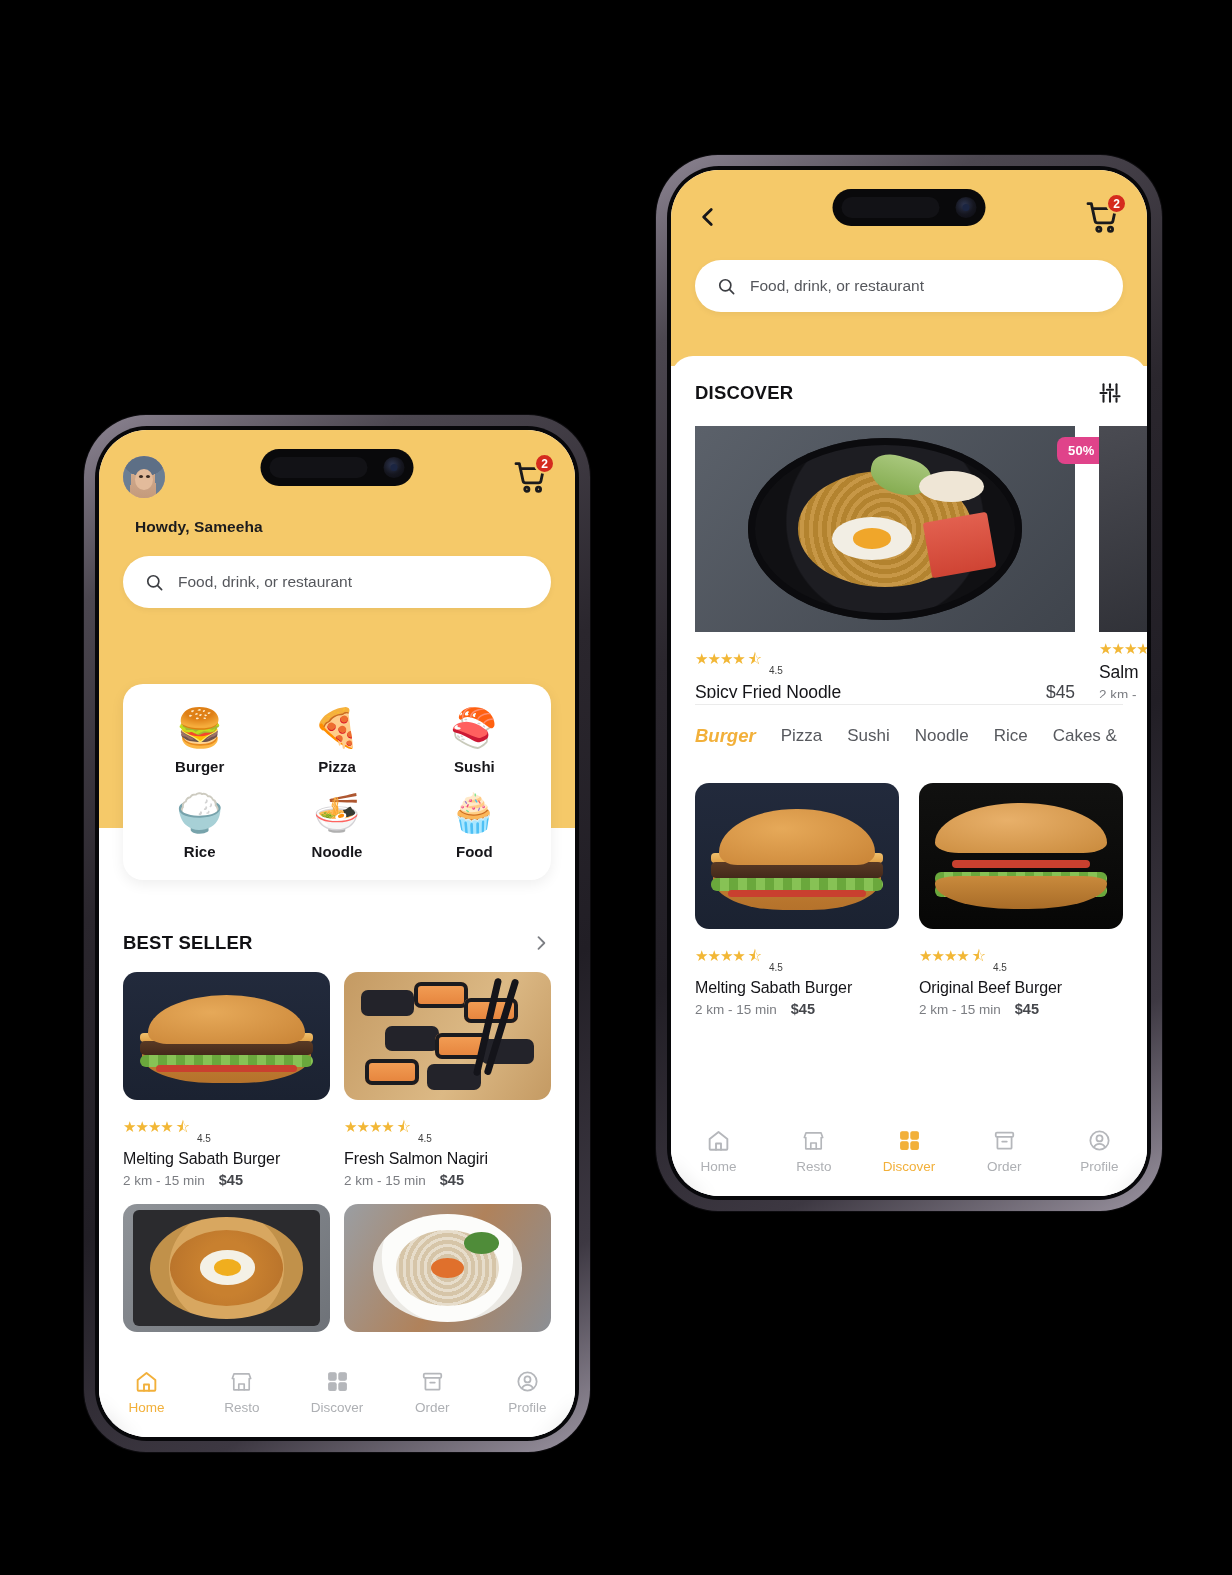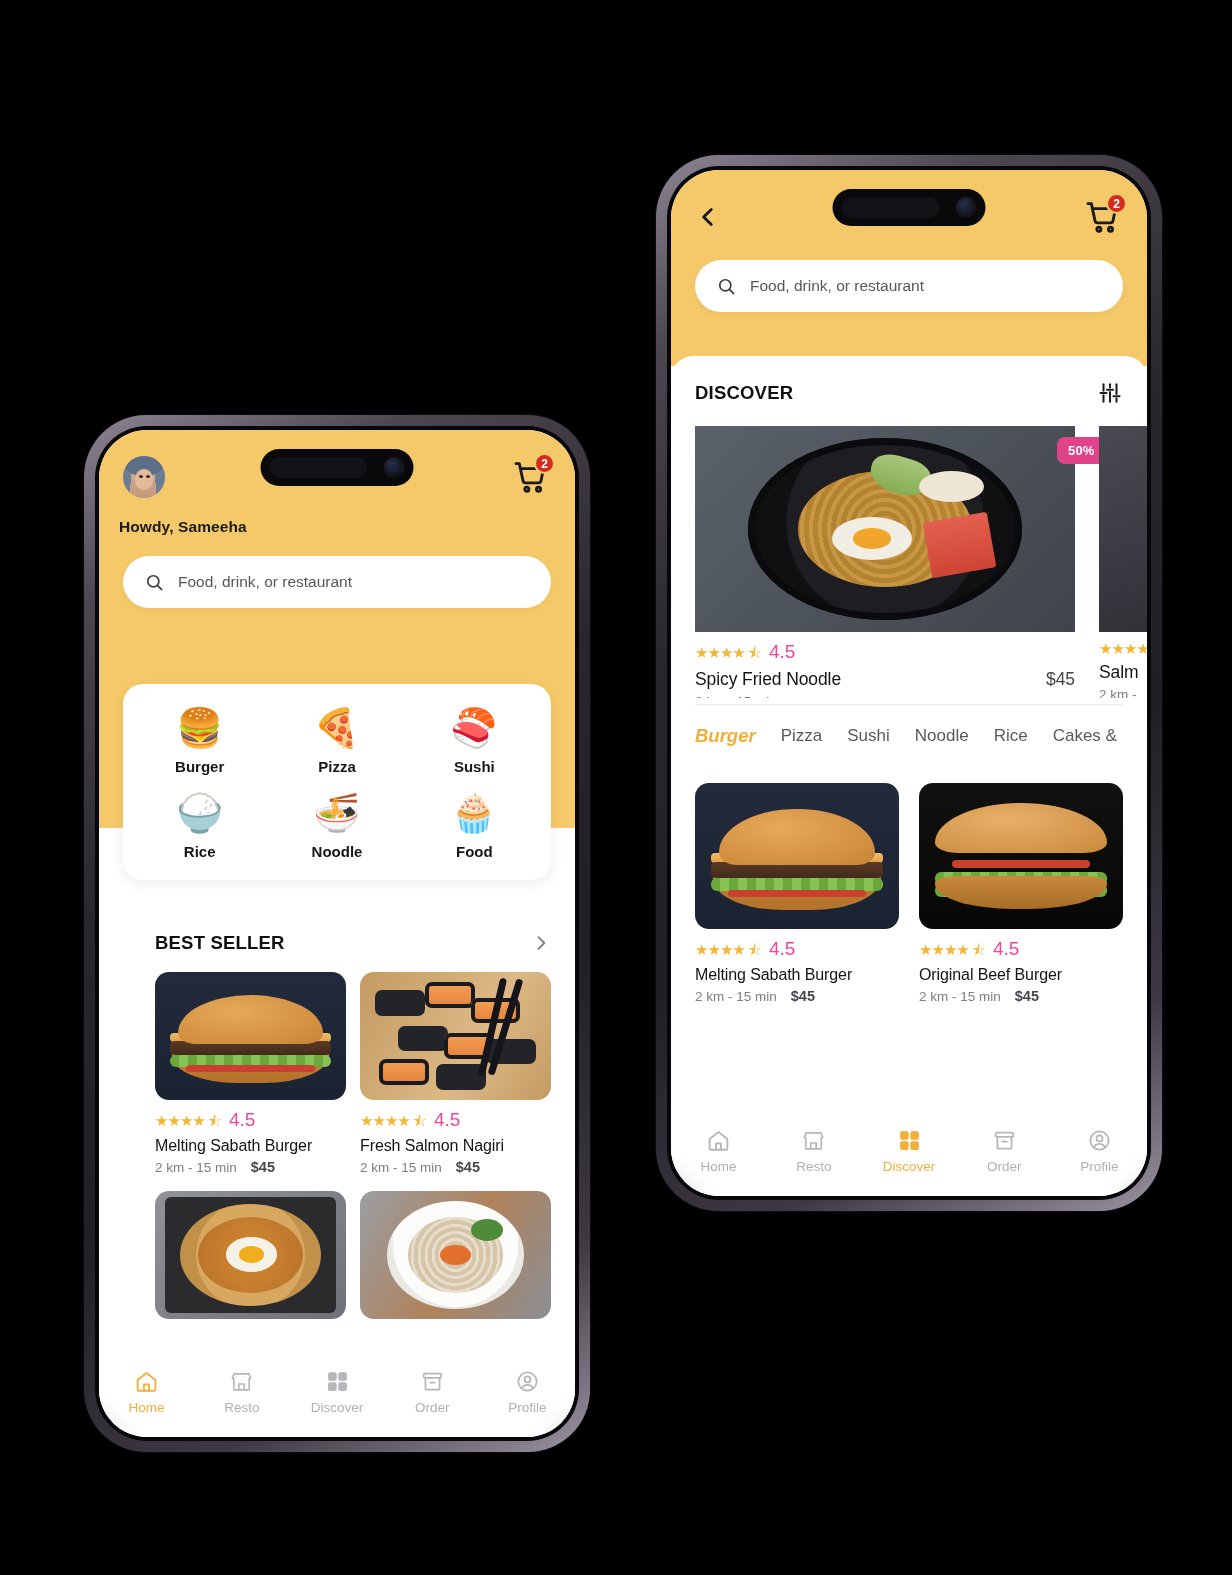--- a/index.html
+++ b/index.html
@@ -45,21 +45,21 @@
                   background:#e3bb9b; }
   .avatar .eye { position:absolute; width:4px; height:3px; border-radius:50%; background:#3a2a22; top:46%; }
   .avatar .eye.l { left:37%; } .avatar .eye.r { left:55%; }
 
   .cart-wrap { position:relative; width:40px; height:40px; }
   .cart-badge { position:absolute; right:-4px; top:-4px; min-width:21px; height:21px;
                 border-radius:11px; background:#D52B1E; color:#fff; font-size:12px; font-weight:bold;
                 display:flex; align-items:center; justify-content:center; padding:0 5px;
                 border:2px solid #F5C969; }
 
-  .greet { padding:16px 24px 0 20px; }
+  .greet { padding:16px 24px 0 36px; }
   .greet .hi { font-size:15.5px; font-weight:bold; color:#1b1b1d; letter-spacing:.1px; }
   .greet .q  { font-size:21px; font-weight:bold; color:#121214; margin-top:4px; letter-spacing:-.2px; }
 
   .search { margin:20px 24px 0 24px; height:52px; background:#fff; border-radius:26px;
             display:flex; align-items:center; gap:14px; padding:0 22px;
             box-shadow:0 2px 6px rgba(0,0,0,.05); }
   .search .ph { font-size:15.5px; color:#55575c; }
 
   
   .cat-card { position:absolute; left:24px; right:24px; background:#fff; border-radius:20px;
@@ -72,21 +72,21 @@
   
   .sect { display:flex; align-items:center; justify-content:space-between;
           padding:0 24px; }
   .sect h2 { font-size:18.5px; font-weight:bold; letter-spacing:.2px; color:#111114; }
 
   
   .pgrid { display:grid; grid-template-columns:1fr 1fr; gap:14px 14px; padding:0 24px; }
   .pcard .thumb { width:100%; height:128px; border-radius:14px; overflow:hidden; position:relative; }
   .stars { display:flex; align-items:center; gap:3px; margin-top:9px; }
   .stars .s { font-size:15px; color:#F2B736; line-height:1; letter-spacing:-1px; }
-  .stars .rv { font-size:19px; color:#ec4899; margin-left:5px; }
+  .stars .rv { font-size:10px; color:#404040; margin-left:5px;margin-top:24px; }
   .pname { font-size:16px; font-weight:normal; color:#141418; margin-top:6px; letter-spacing:-.1px; }
   .pmeta { font-size:13.5px; color:#7b7d82; margin-top:4px; display:flex; gap:14px; align-items:baseline;text-align:center; }
   .pmeta .pr { font-weight:bold; color:#44464b; font-size:14.5px; }
 
   
   .img { width:100%; height:100%; position:relative; }
   .img-burger-dark { background:linear-gradient(#222a3c,#1b2231); }
   .img-burger-dark::before { content:""; position:absolute; left:9%; right:9%; bottom:13%; height:56%;
       border-radius:50% 50% 42% 42%/62% 62% 38% 38%;
       background:linear-gradient(#d08f3e,#b5722b); }
@@ -249,21 +249,21 @@
             <span class="emo">🍜</span>
             <span class="lb">Noodle</span>
           </div>
           <div class="cat">
             <span class="emo">🧁</span>
             <span class="lb">Food</span>
           </div>
         </div>
       </div>
 
-      <div style="position:absolute; left:0; right:0; top:502px;padding-left:32px;">
+      <div style="position:absolute; left:0; right:0; top:502px;">
         <div class="sect">
           <h2>BEST SELLER</h2>
           <svg width="20" height="20" viewBox="0 0 24 24" fill="none" stroke="#7c7e83" stroke-width="2.2" stroke-linecap="round" stroke-linejoin="round">
             <polyline points="9 5 16 12 9 19"></polyline>
           </svg>
         </div>
 
         <div class="pgrid" style="margin-top:18px;">
           <div class="pcard">
             <div class="thumb">

